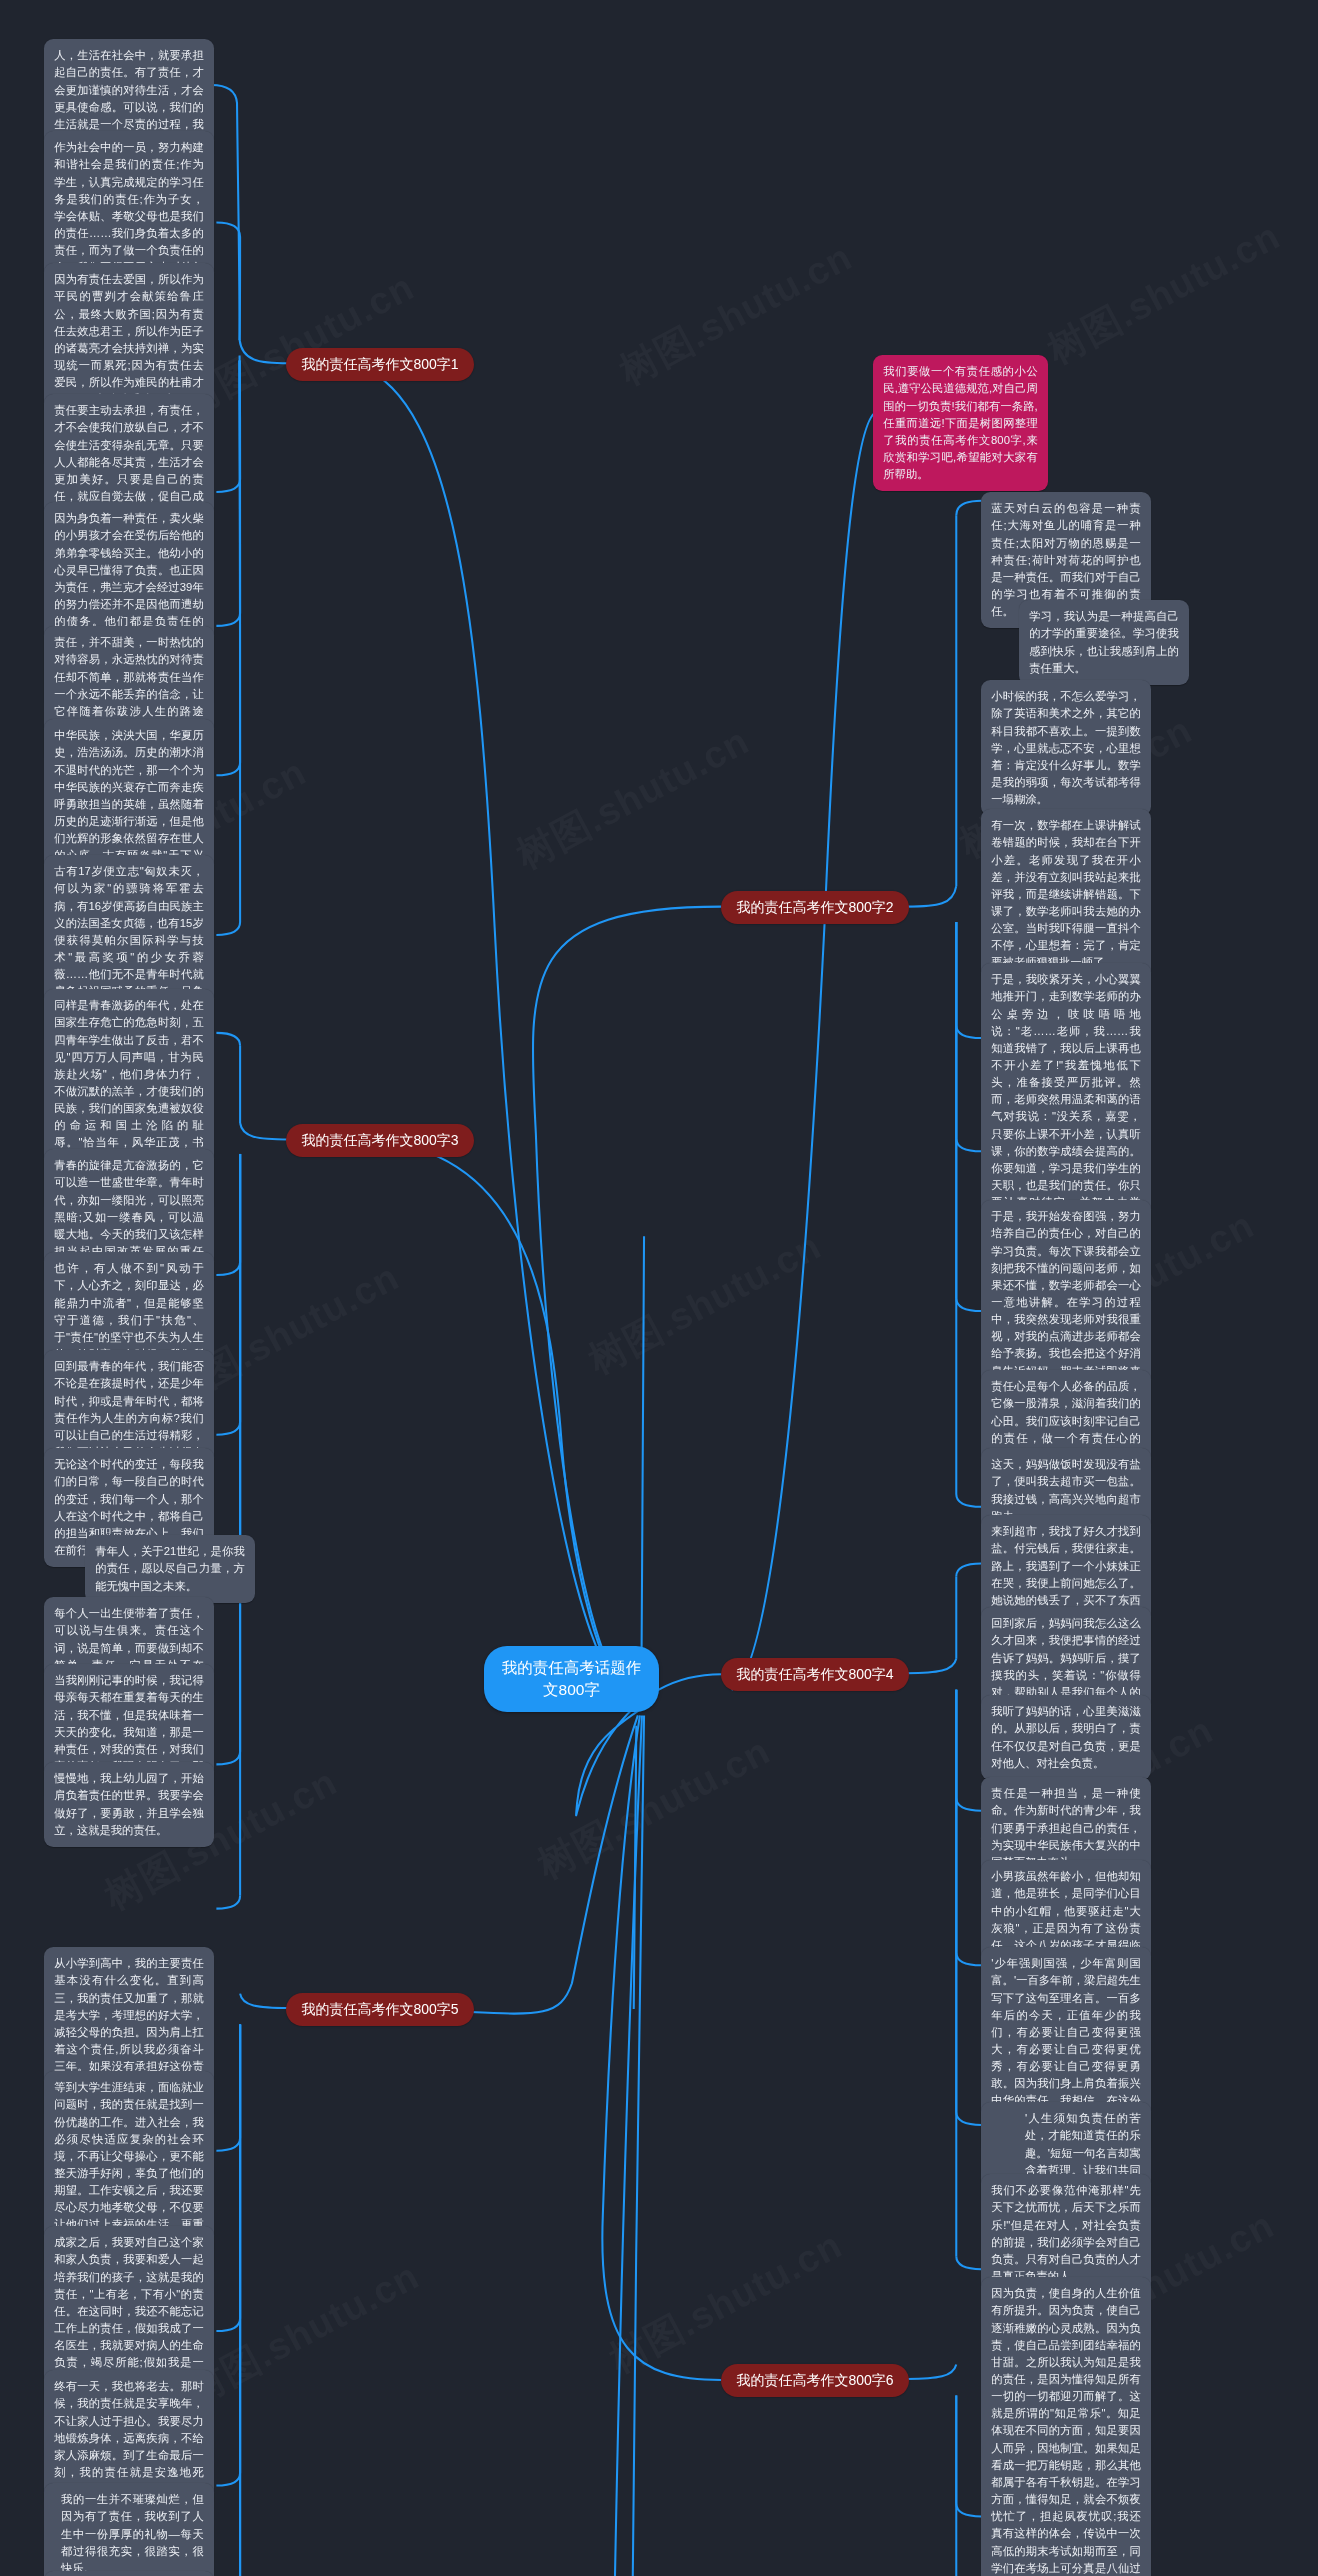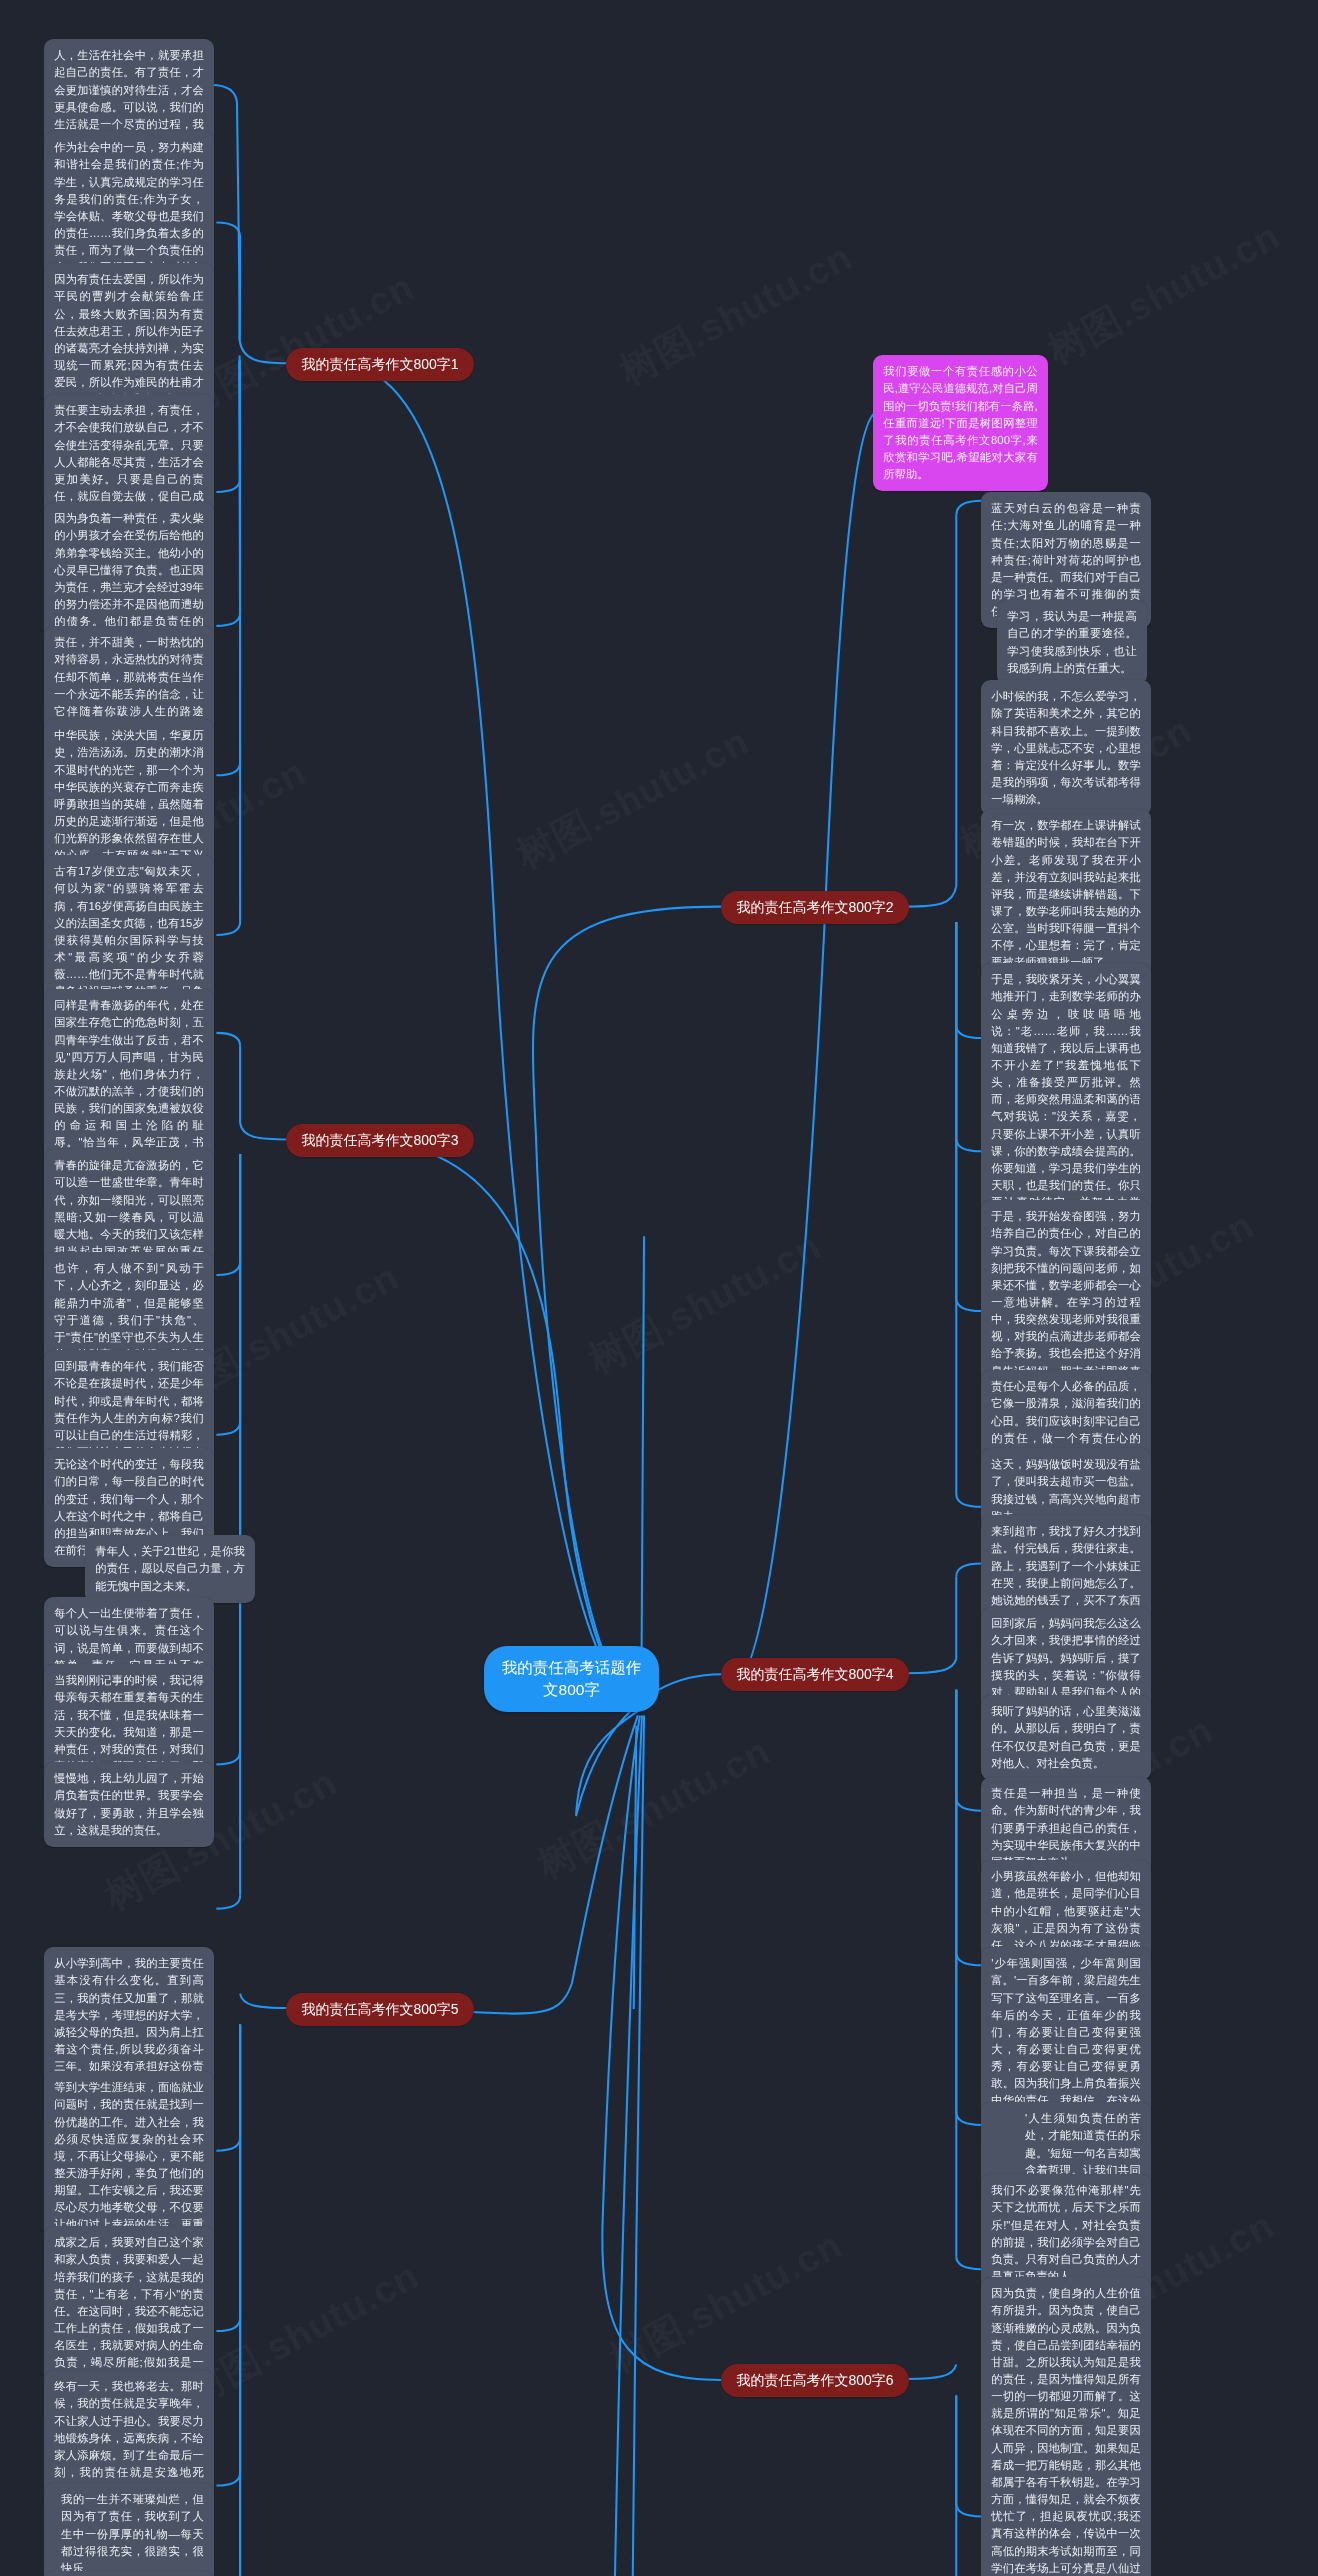--- a/index.html
+++ b/index.html
@@ -10,21 +10,21 @@
   }
   #canvas{position:absolute;inset:0;width:1319px;height:3453px;}
   #wires{position:absolute;left:0;top:0;width:1319px;height:3453px;pointer-events:none;}
   .wm{
     position:absolute;color:rgba(255,255,255,.035);
     font-size:38px;font-weight:700;transform:rotate(-28deg);
     white-space:nowrap;user-select:none;letter-spacing:1px;
   }
   .node{
     position:absolute;box-sizing:border-box;
-    background:#d946ef;color:#eef1f6;
+    background:#be185d;color:#eef1f6;
     border-radius:9.3px;padding:8.2px 10.3px;
     font-size:11.3px;line-height:1.52;
     text-align:justify;
     box-shadow:0 0.5px 1px rgba(0,0,0,.25);
   }
   .node.leaf{background:#4b5364;}
   .topic{
     position:absolute;box-sizing:border-box;
     background:#7f1d1d;color:#ffffff;
     border-radius:17.5px;padding:7.2px 15.5px;
@@ -219,21 +219,21 @@
   <div class="node leaf" style="left:44px;top:1664px;width:170px;">当我刚刚记事的时候，我记得母亲每天都在重复着每天的生活，我不懂，但是我体味着一天天的变化。我知道，那是一种责任，对我的责任，对我们家的责任。我现在明白了，那就是责任。</div>
   <div class="node leaf" style="left:44px;top:1762px;width:170px;">慢慢地，我上幼儿园了，开始肩负着责任的世界。我要学会做好了，要勇敢，并且学会独立，这就是我的责任。</div>
   <div class="node leaf" style="left:44px;top:1947px;width:170px;">从小学到高中，我的主要责任基本没有什么变化。直到高三，我的责任又加重了，那就是考大学，考理想的好大学，减轻父母的负担。因为肩上扛着这个责任,所以我必须奋斗三年。如果没有承担好这份责任，不仅会让父母伤心，自己的未来也会很迷茫。</div>
   <div class="node leaf" style="left:44px;top:2071px;width:170px;">等到大学生涯结束，面临就业问题时，我的责任就是找到一份优越的工作。进入社会，我必须尽快适应复杂的社会环境，不再让父母操心，更不能整天游手好闲，辜负了他们的期望。工作安顿之后，我还要尽心尽力地孝敬父母，不仅要让他们过上幸福的生活，更重要的是经常回家，陪陪他们，或是带他们出门旅行、散心。</div>
   <div class="node leaf" style="left:44px;top:2226px;width:170px;">成家之后，我要对自己这个家和家人负责，我要和爱人一起培养我们的孩子，这就是我的责任，"上有老，下有小"的责任。在这同时，我还不能忘记工作上的责任，假如我成了一名医生，我就要对病人的生命负责，竭尽所能;假如我是一名清洁工，我就要打扫干净一条条马路。</div>
   <div class="node leaf" style="left:44px;top:2370px;width:170px;">终有一天，我也将老去。那时候，我的责任就是安享晚年，不让家人过于担心。我要尽力地锻炼身体，远离疾病，不给家人添麻烦。到了生命最后一刻，我的责任就是安逸地死去，不留遗憾。</div>
   <div class="node leaf" style="left:44px;top:2483px;width:170px;padding-left:17px;">我的一生并不璀璨灿烂，但因为有了责任，我收到了人生中一份厚厚的礼物—每天都过得很充实，很踏实，很快乐。</div>
   <div class="node leaf" style="left:44px;top:2571px;width:170px;">黄黄大漠，四下尽沙漫断草枯，浩风阵阵。在这条连接大唐和天竺的路上，一直只是我一个人。</div>
 
   <div class="node leaf" style="left:981px;top:492px;width:170px;">蓝天对白云的包容是一种责任;大海对鱼儿的哺育是一种责任;太阳对万物的恩赐是一种责任;荷叶对荷花的呵护也是一种责任。而我们对于自己的学习也有着不可推御的责任。</div>
-  <div class="node leaf" style="left:997px;top:600px;width:150px;">学习，我认为是一种提高自己的才学的重要途径。学习使我感到快乐，也让我感到肩上的责任重大。</div>
+  <div class="node leaf" style="left:1019px;top:600px;width:170px;">学习，我认为是一种提高自己的才学的重要途径。学习使我感到快乐，也让我感到肩上的责任重大。</div>
   <div class="node leaf" style="left:981px;top:680px;width:170px;">小时候的我，不怎么爱学习，除了英语和美术之外，其它的科目我都不喜欢上。一提到数学，心里就忐忑不安，心里想着：肯定没什么好事儿。数学是我的弱项，每次考试都考得一塌糊涂。</div>
   <div class="node leaf" style="left:981px;top:809px;width:170px;">有一次，数学都在上课讲解试卷错题的时候，我却在台下开小差。老师发现了我在开小差，并没有立刻叫我站起来批评我，而是继续讲解错题。下课了，数学老师叫我去她的办公室。当时我吓得腿一直抖个不停，心里想着：完了，肯定要被老师狠狠批一顿了。</div>
   <div class="node leaf" style="left:981px;top:963px;width:170px;">于是，我咬紧牙关，小心翼翼地推开门，走到数学老师的办公桌旁边，吱吱唔唔地说："老……老师，我……我知道我错了，我以后上课再也不开小差了!"我羞愧地低下头，准备接受严厉批评。然而，老师突然用温柔和蔼的语气对我说："没关系，嘉雯，只要你上课不开小差，认真听课，你的数学成绩会提高的。你要知道，学习是我们学生的天职，也是我们的责任。你只要认真对待它，并努力去学习，有朝一日会成长的"老师的话深深地打动了我。对呀，为什么要开小差呢!我的肩上还承担着学习的使命呢!我一定要发奋努力学习。</div>
   <div class="node leaf" style="left:981px;top:1200px;width:170px;">于是，我开始发奋图强，努力培养自己的责任心，对自己的学习负责。每次下课我都会立刻把我不懂的问题问老师，如果还不懂，数学老师都会一心一意地讲解。在学习的过程中，我突然发现老师对我很重视，对我的点滴进步老师都会给予表扬。我也会把这个好消息告诉妈妈，期末考试即将来临，我疯狂地做大量习题，最后，期末考试我考了95分!这对于我来说是一个很大的进步。</div>
   <div class="node leaf" style="left:981px;top:1370px;width:170px;">责任心是每个人必备的品质，它像一股清泉，滋润着我们的心田。我们应该时刻牢记自己的责任，做一个有责任心的人。</div>
   <div class="node leaf" style="left:981px;top:1448px;width:170px;">这天，妈妈做饭时发现没有盐了，便叫我去超市买一包盐。我接过钱，高高兴兴地向超市跑去。</div>
   <div class="node leaf" style="left:981px;top:1515px;width:170px;">来到超市，我找了好久才找到盐。付完钱后，我便往家走。路上，我遇到了一个小妹妹正在哭，我便上前问她怎么了。她说她的钱丢了，买不了东西回家，妈妈会骂她的。我想了想，便把手中的零钱给了她。</div>
   <div class="node leaf" style="left:981px;top:1607px;width:170px;">回到家后，妈妈问我怎么这么久才回来，我便把事情的经过告诉了妈妈。妈妈听后，摸了摸我的头，笑着说："你做得对，帮助别人是我们每个人的责任。"</div>
   <div class="node leaf" style="left:981px;top:1695px;width:170px;">我听了妈妈的话，心里美滋滋的。从那以后，我明白了，责任不仅仅是对自己负责，更是对他人、对社会负责。</div>
   <div class="node leaf" style="left:981px;top:1777px;width:170px;">责任是一种担当，是一种使命。作为新时代的青少年，我们要勇于承担起自己的责任，为实现中华民族伟大复兴的中国梦而努力奋斗。</div>

